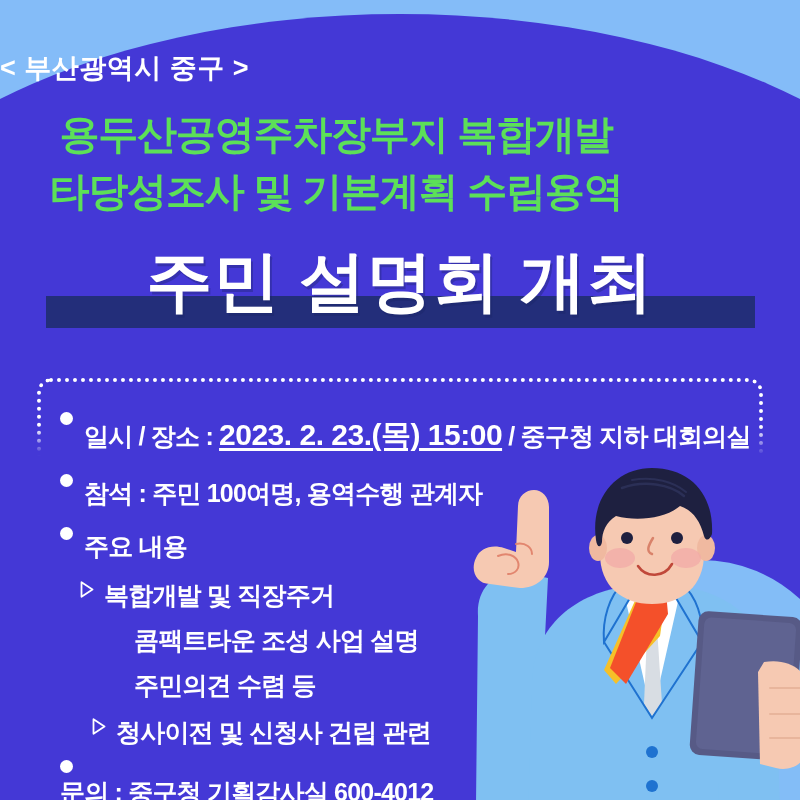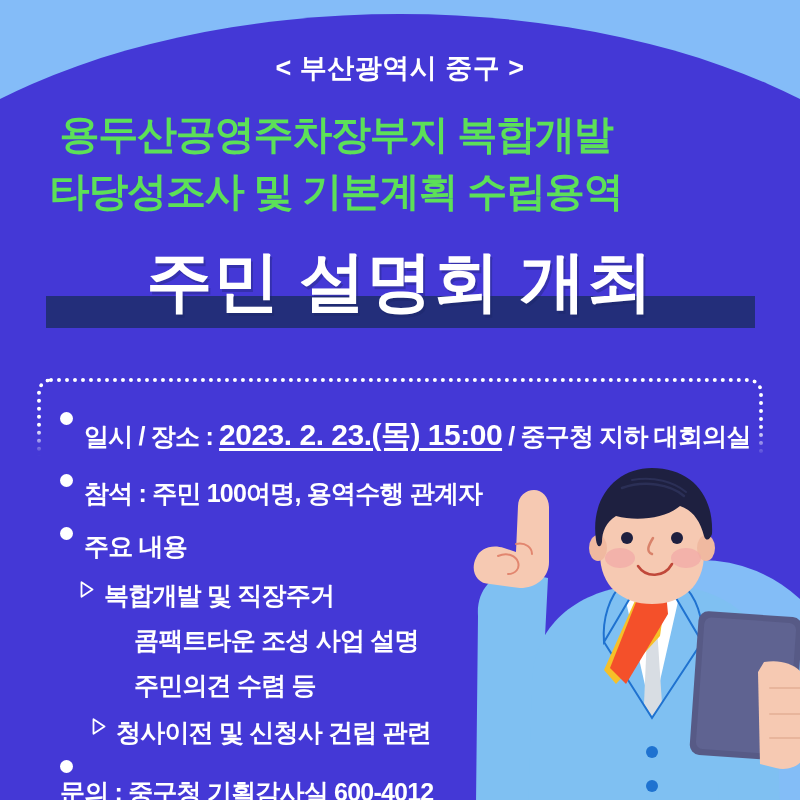--- a/index.html
+++ b/index.html
@@ -40,21 +40,20 @@
     border-radius: 50%;
     background: #83bdf7;
   }
 
   
   .kicker {
     position: absolute;
     left: 0;
     top: 50px;
     width: 800px;
-    text-align: center;
     color: #ffffff;
     font-size: 27px;
     font-weight: 700;
     letter-spacing: 0.5px;
     white-space: nowrap;
   }
 
   
   .title-green {
     position: absolute;

